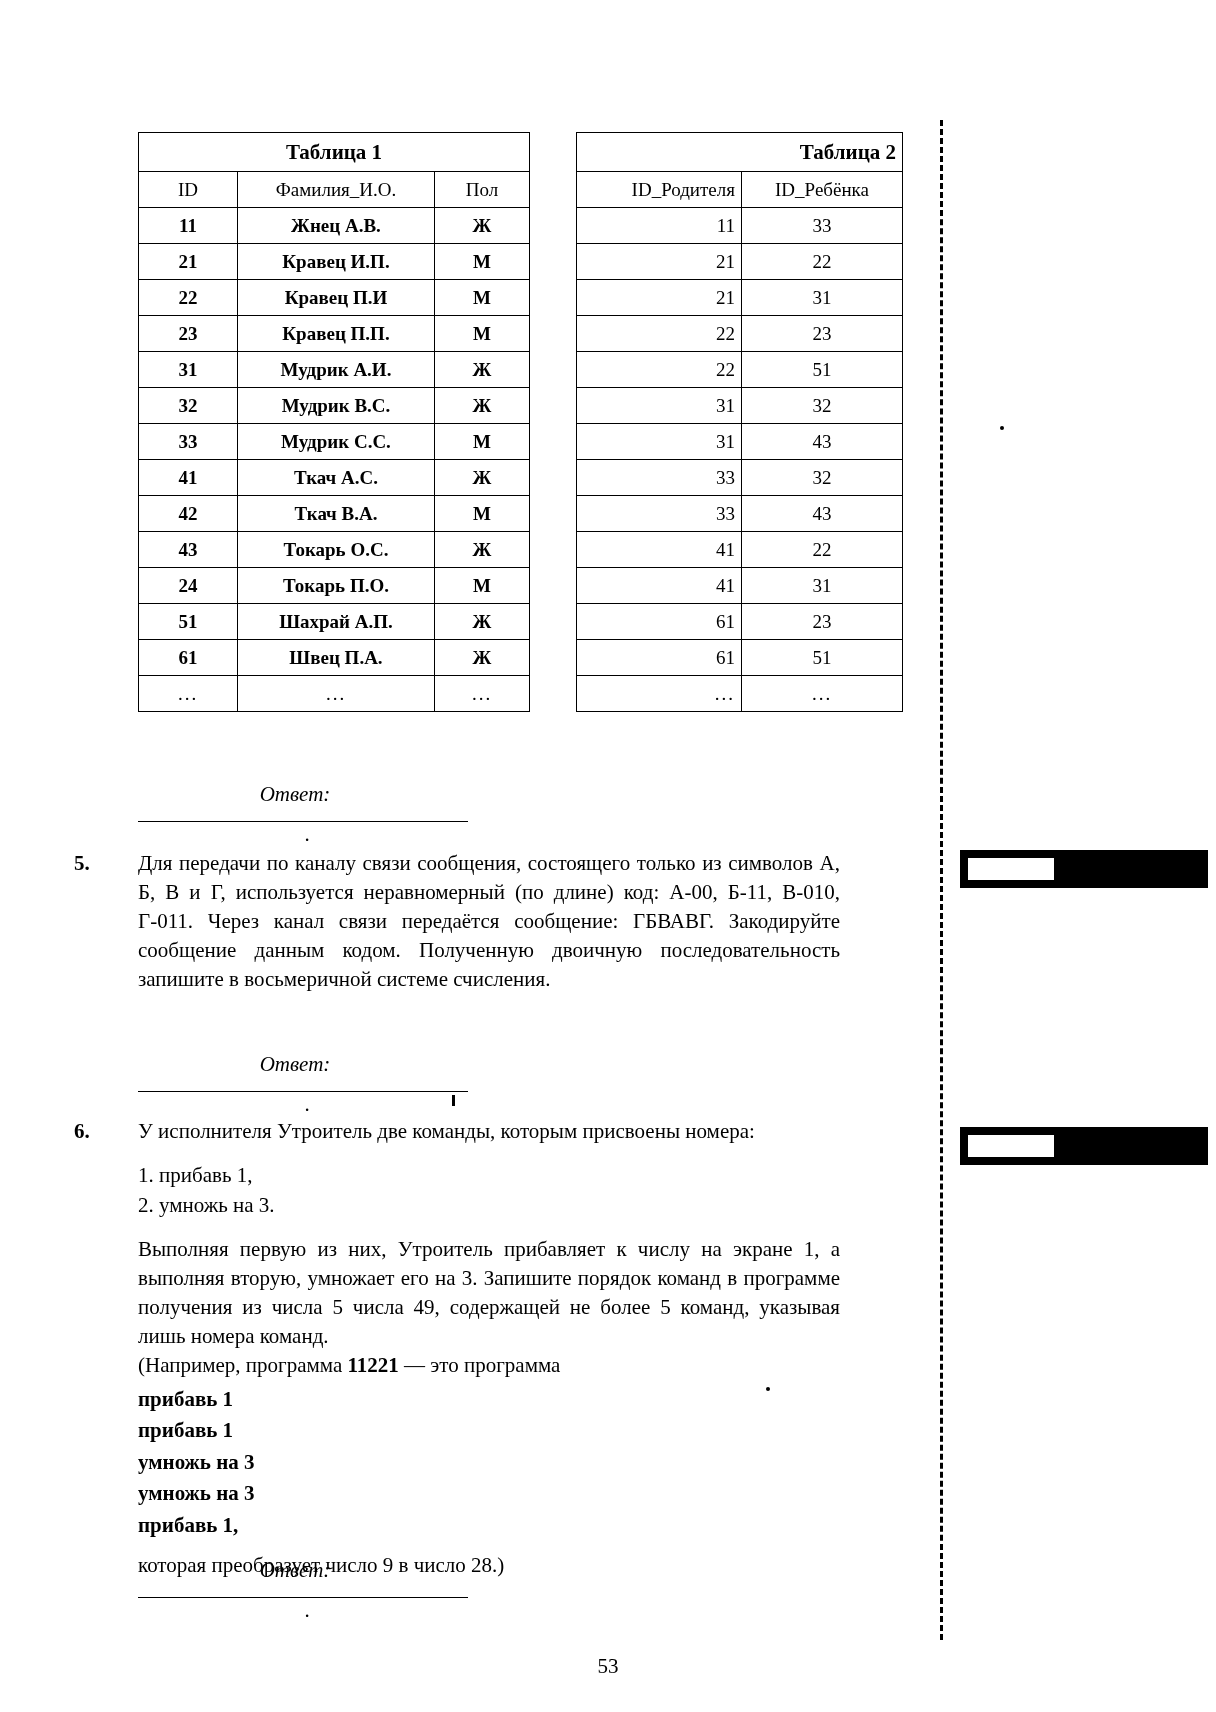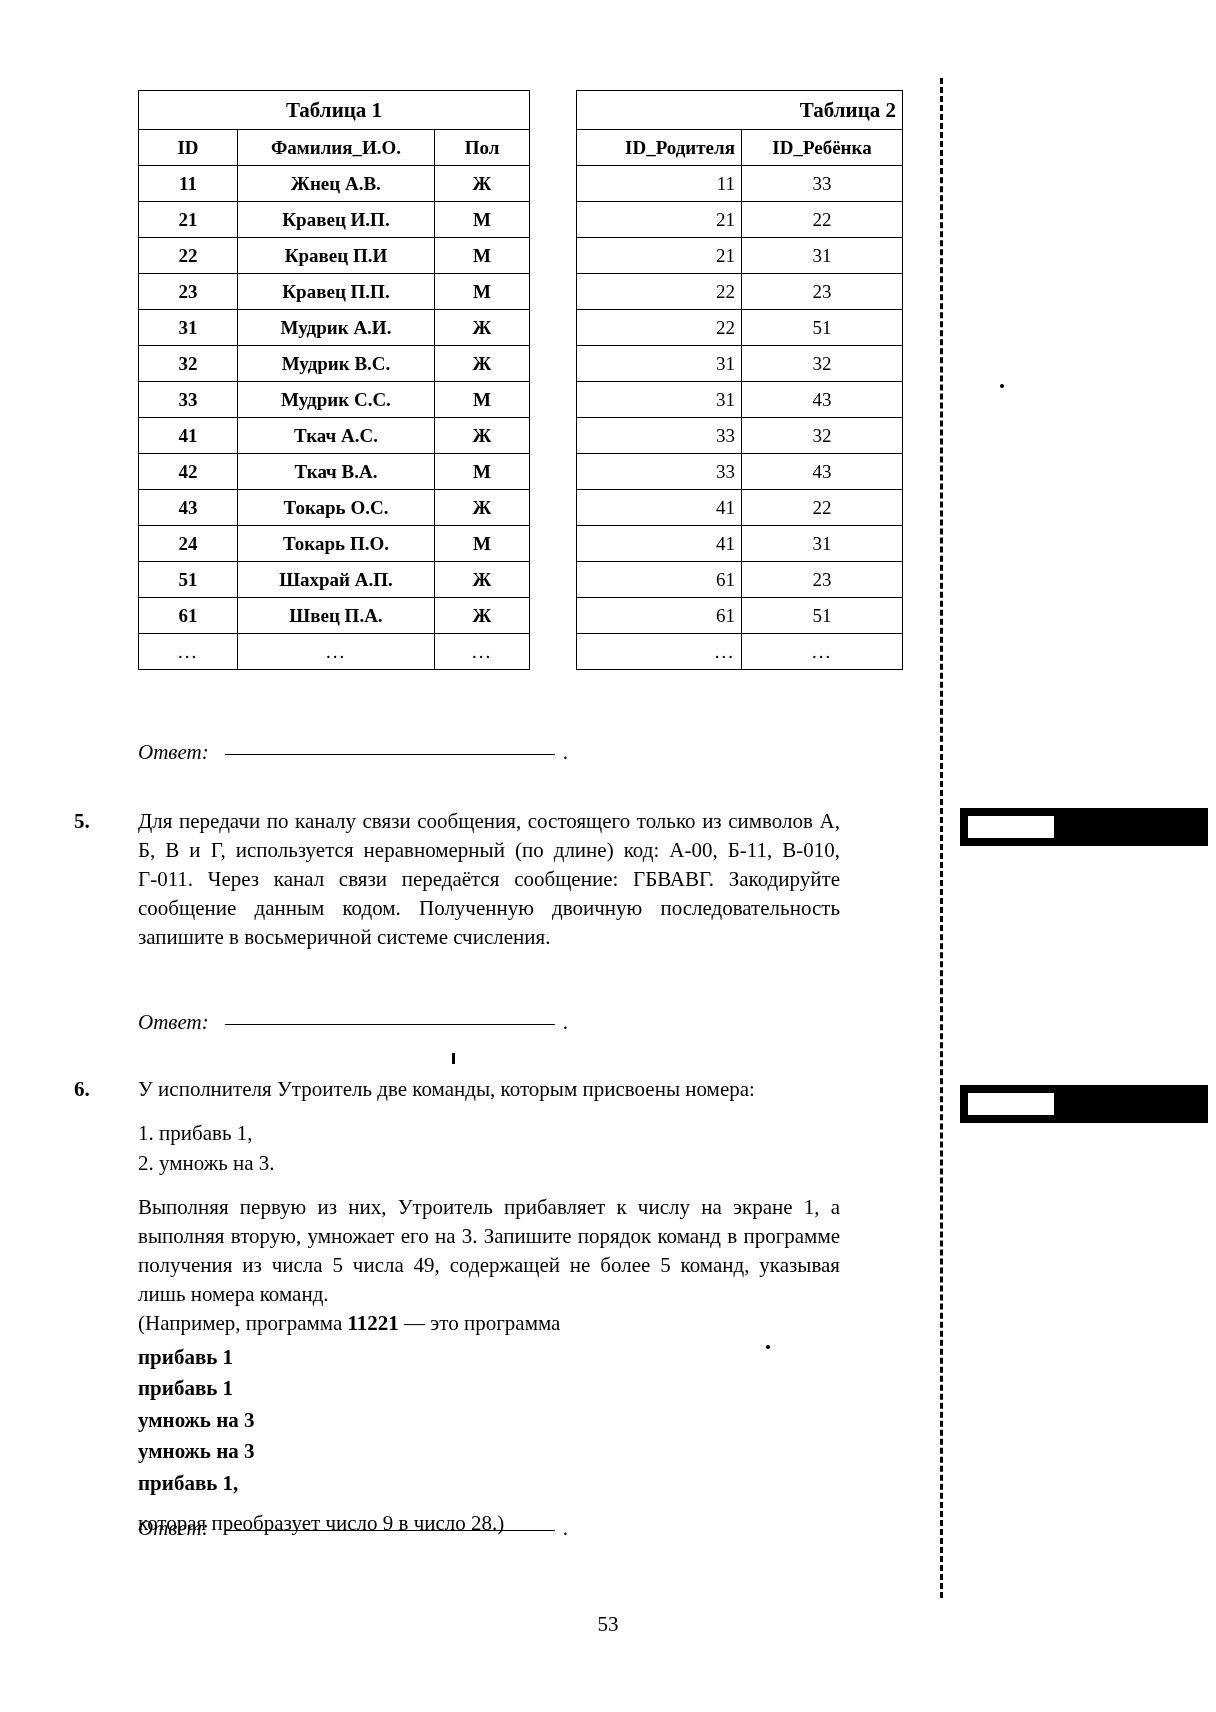--- a/index.html
+++ b/index.html
@@ -12,20 +12,21 @@
     height: 1712px;
     position: relative;
     font-family: "Liberation Serif", serif;
     color: #000;
     overflow: hidden;
   }
 
   .page {
     position: absolute;
     inset: 0;
+    margin-top: 42px;
   }
 
   
   .tables-row {
     position: absolute;
     left: 138px;
     top: 90px;
     display: flex;
     gap: 46px;
   }
@@ -41,43 +42,44 @@
     height: 35px;
     padding: 0 6px;
     font-weight: normal;
   }
   table.db th.caption {
     font-weight: bold;
     font-size: 21px;
     height: 38px;
   }
   table.db th.colhead {
-    font-weight: bold;
+    font-weight: normal;
     font-size: 19px;
   }
   
   .t1 td:nth-child(1), .t1 th:nth-child(1) { width: 86px; }
   .t1 td:nth-child(2), .t1 th:nth-child(2) { width: 184px; text-align: center; }
   .t1 td:nth-child(3), .t1 th:nth-child(3) { width: 82px; }
   .t1 td.name { font-weight: bold; }
   .t1 td.id, .t1 td.sex { font-weight: bold; }
   
   .t2 td:nth-child(1), .t2 th:nth-child(1) { width: 152px; text-align: right; }
   .t2 td:nth-child(2), .t2 th:nth-child(2) { width: 148px; }
   .t2 td { font-weight: bold; }
   .t2 th.colhead { font-weight: normal; font-size: 19px; }
   .t1 th.colhead { font-weight: normal; }
   .ellip { letter-spacing: 2px; font-weight: bold; }
 
   
   .answer {
     position: absolute;
     display: flex;
-    align-items: flex-start;
-    font-size: 21px;
+    align-items: center;
+    font-size: 21px;
+    flex-direction: column;
   }
   .answer .lbl {
     font-style: italic;
     font-family: "Liberation Serif", serif;
     margin-right: 16px;
   }
   .answer .rule {
     display: inline-block;
     width: 330px;
     border-bottom: 1.6px solid #000;

